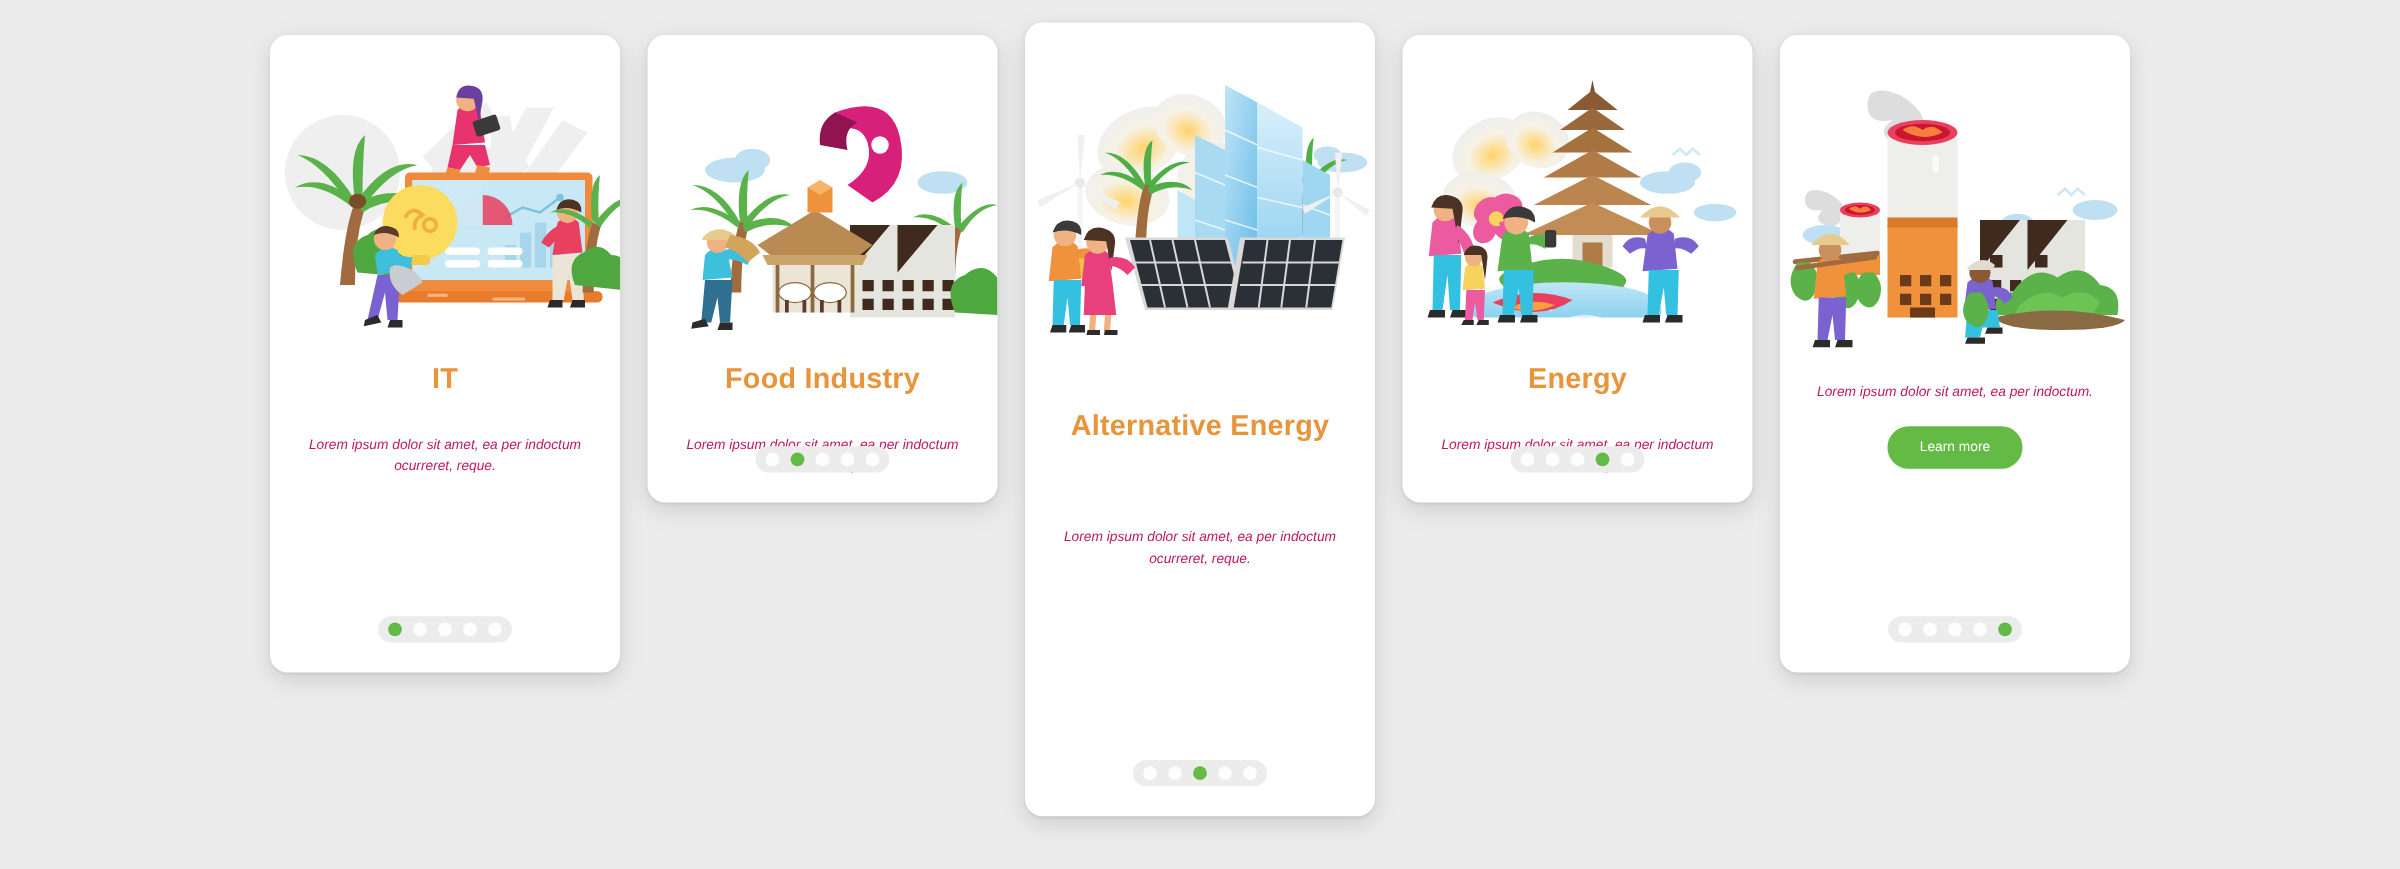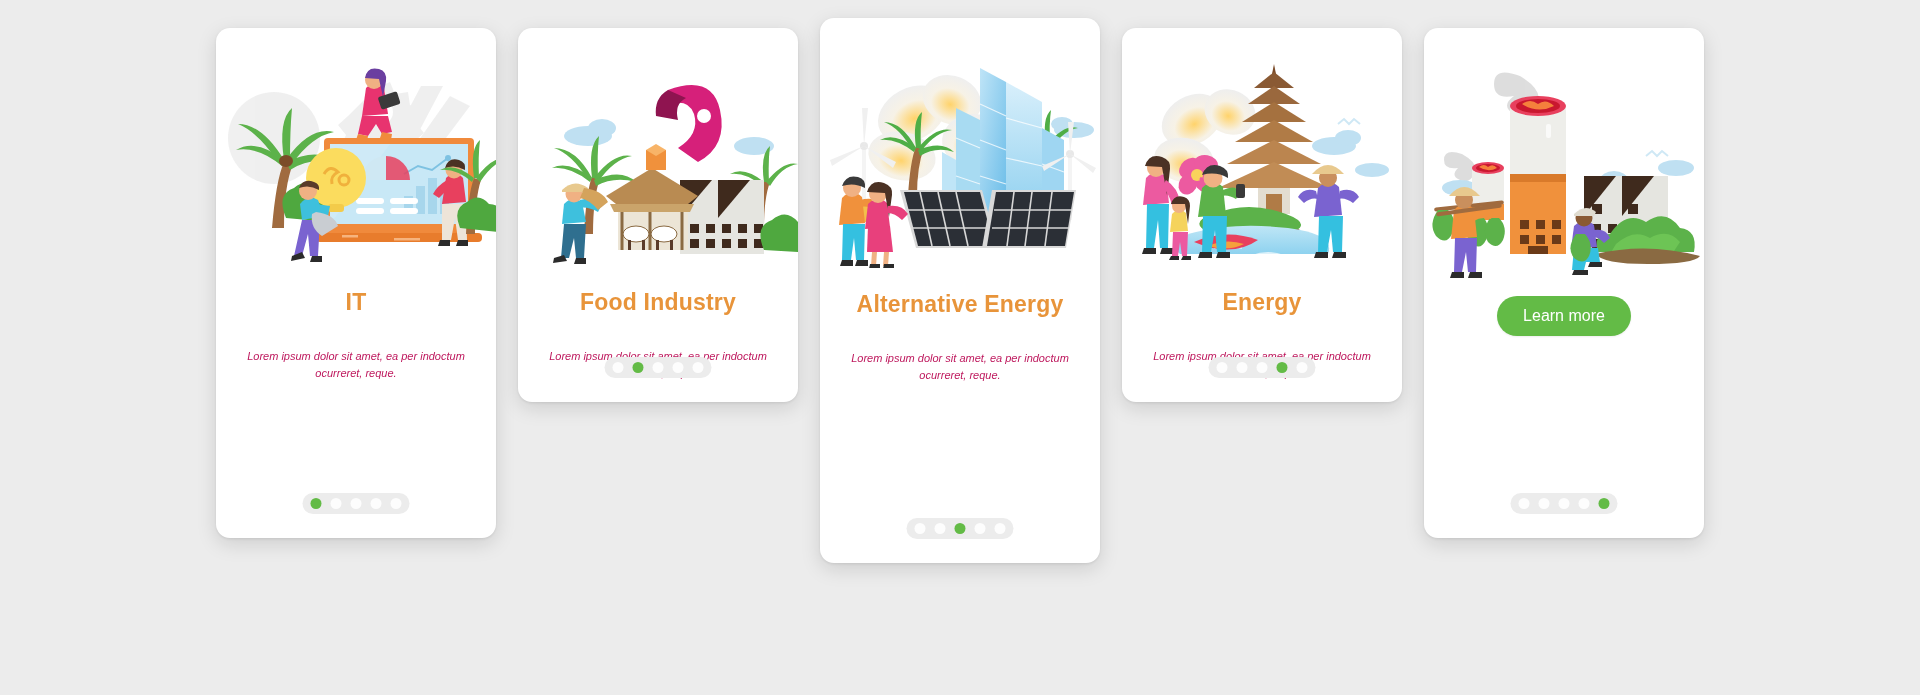--- a/index.html
+++ b/index.html
@@ -25,21 +25,21 @@
     background: #ffffff;
     border-radius: 14px;
     box-shadow: 0 6px 20px rgba(0,0,0,0.13), 0 1px 3px rgba(0,0,0,0.08);
     display: flex;
     flex-direction: column;
     align-items: center;
     overflow: hidden;
   }
   .card.short { height: 510px; }
   .card.mid   { height: 374px; }
-  .card.tall  { height: 545px; margin-top: -10px; }
+  .card.tall  { height: 635px; margin-top: -10px; gap: 36px; }
 
   .illus {
     width: 100%;
     height: 250px;
     position: relative;
     flex: 0 0 auto;
   }
   .illus svg { display:block; width:100%; height:100%; }
 
   .title {
@@ -62,21 +62,21 @@
     width: 225px;
     font-style: italic;
   }
 
   .learn-btn {
     margin-top: 18px;
     background: #63bb46;
     color: #ffffff;
     border: none;
     border-radius: 22px;
-    font-size: 16px;
+    font-size: 11px;
     font-family: "Liberation Sans", sans-serif;
     padding: 11px 26px;
     cursor: pointer;
     box-shadow: 0 1px 2px rgba(0,0,0,0.07);
   }
 
   .dots {
     position: absolute;
     bottom: 24px;
     left: 50%;
@@ -639,20 +639,21 @@
           <circle cx="160" cy="190" r="8.5" fill="#8a5a34"></circle>
           <path d="M150 186 q11 -11 22 -2 l-2 4 -20 0z" fill="#e0dcd0"></path>
           <path d="M150 220 l24 0 2 14 -14 0 -2 8 -12 0z" fill="#34c0e0"></path>
           <path d="M150 242 l14 0 0 5 -16 0z" fill="#2b2b2b"></path>
           <path d="M166 234 l12 0 0 5 -14 0z" fill="#2b2b2b"></path>
           <path d="M170 202 q12 -2 16 8 l-6 5 q-6 -7 -12 -6z" fill="#7a63d0"></path>
           <path d="M152 206 q-10 14 -2 24 q10 8 15 -2 q5 -12 -4 -22z" fill="#5cb24a"></path>
         </g>
       </svg>
     </div>
+    <div class="desc">Lorem ipsum dolor sit amet, ea per indoctum.</div>
     <button class="learn-btn">Learn more</button>
     <div class="dots">
       <span class="dot"></span>
       <span class="dot"></span>
       <span class="dot"></span>
       <span class="dot"></span>
       <span class="dot active"></span>
     </div>
   </div>
 

